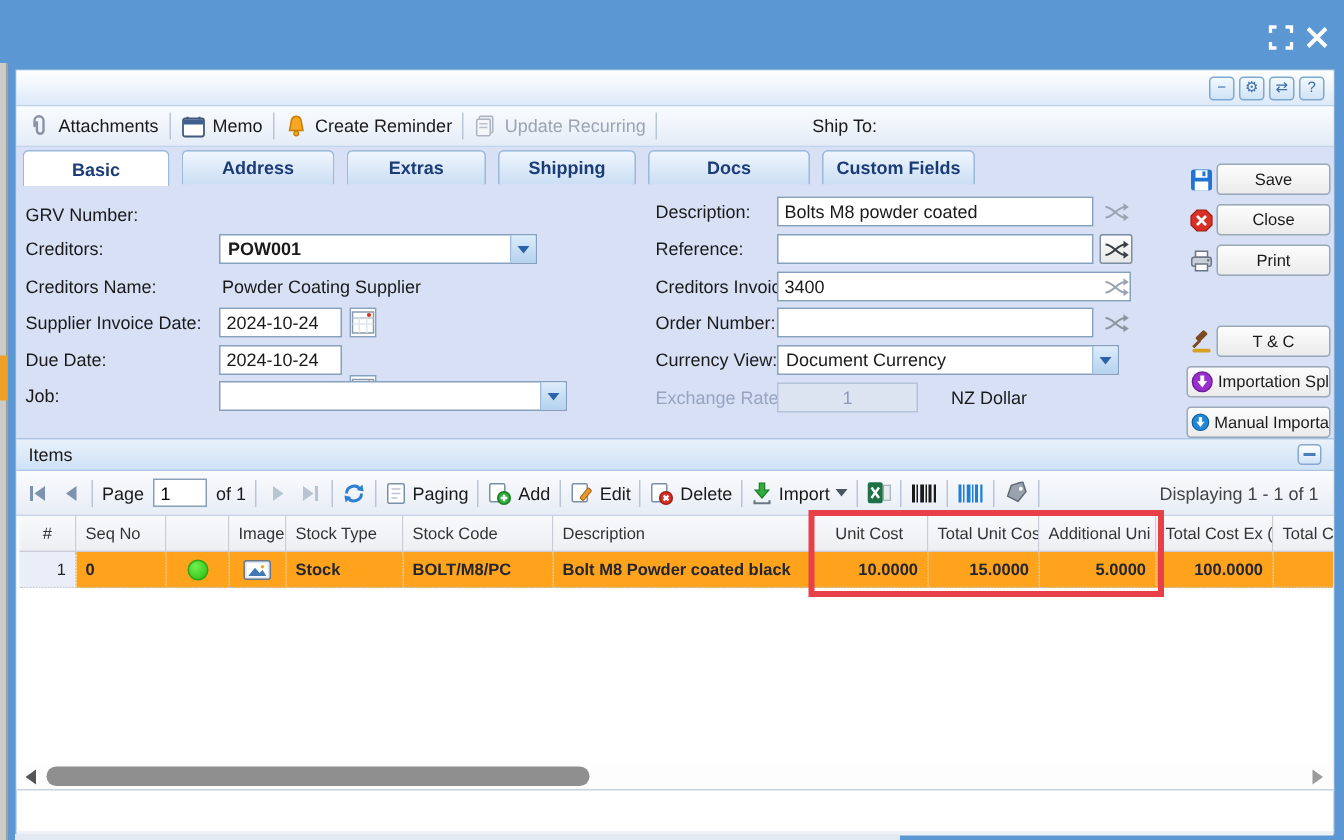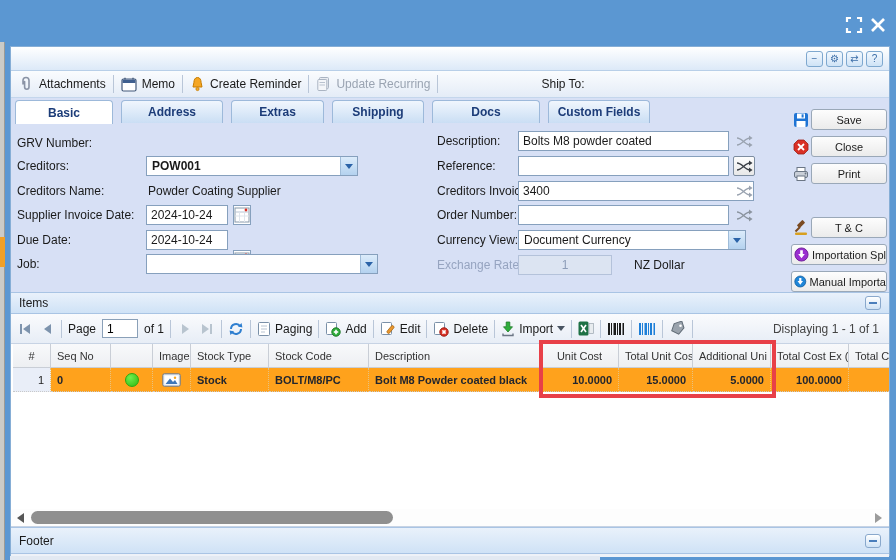--- a/index.html
+++ b/index.html
@@ -565,22 +565,16 @@
   <div class="abs hscroll">
     <div class="abs" style="left:6px; top:4px;">
         <div class="tri-l" style="border-right-color:#555;"></div>
       </div>
     <div class="abs hthumb"></div>
     <div class="abs" style="left:864px; top:4px;">
         <div class="tri-r" style="border-left-color:#9b9b9b;"></div>
       </div>
   </div>
 
-  <div class="abs band footer-band">
-    <span>Footer</span>
-    <div class="collapse-btn">
-        <div></div>
-      </div>
-  </div>
   <div class="abs footer-content"></div>
 </div>
 
 <div class="abs bottom-strip"></div>
 
 </body></html>

